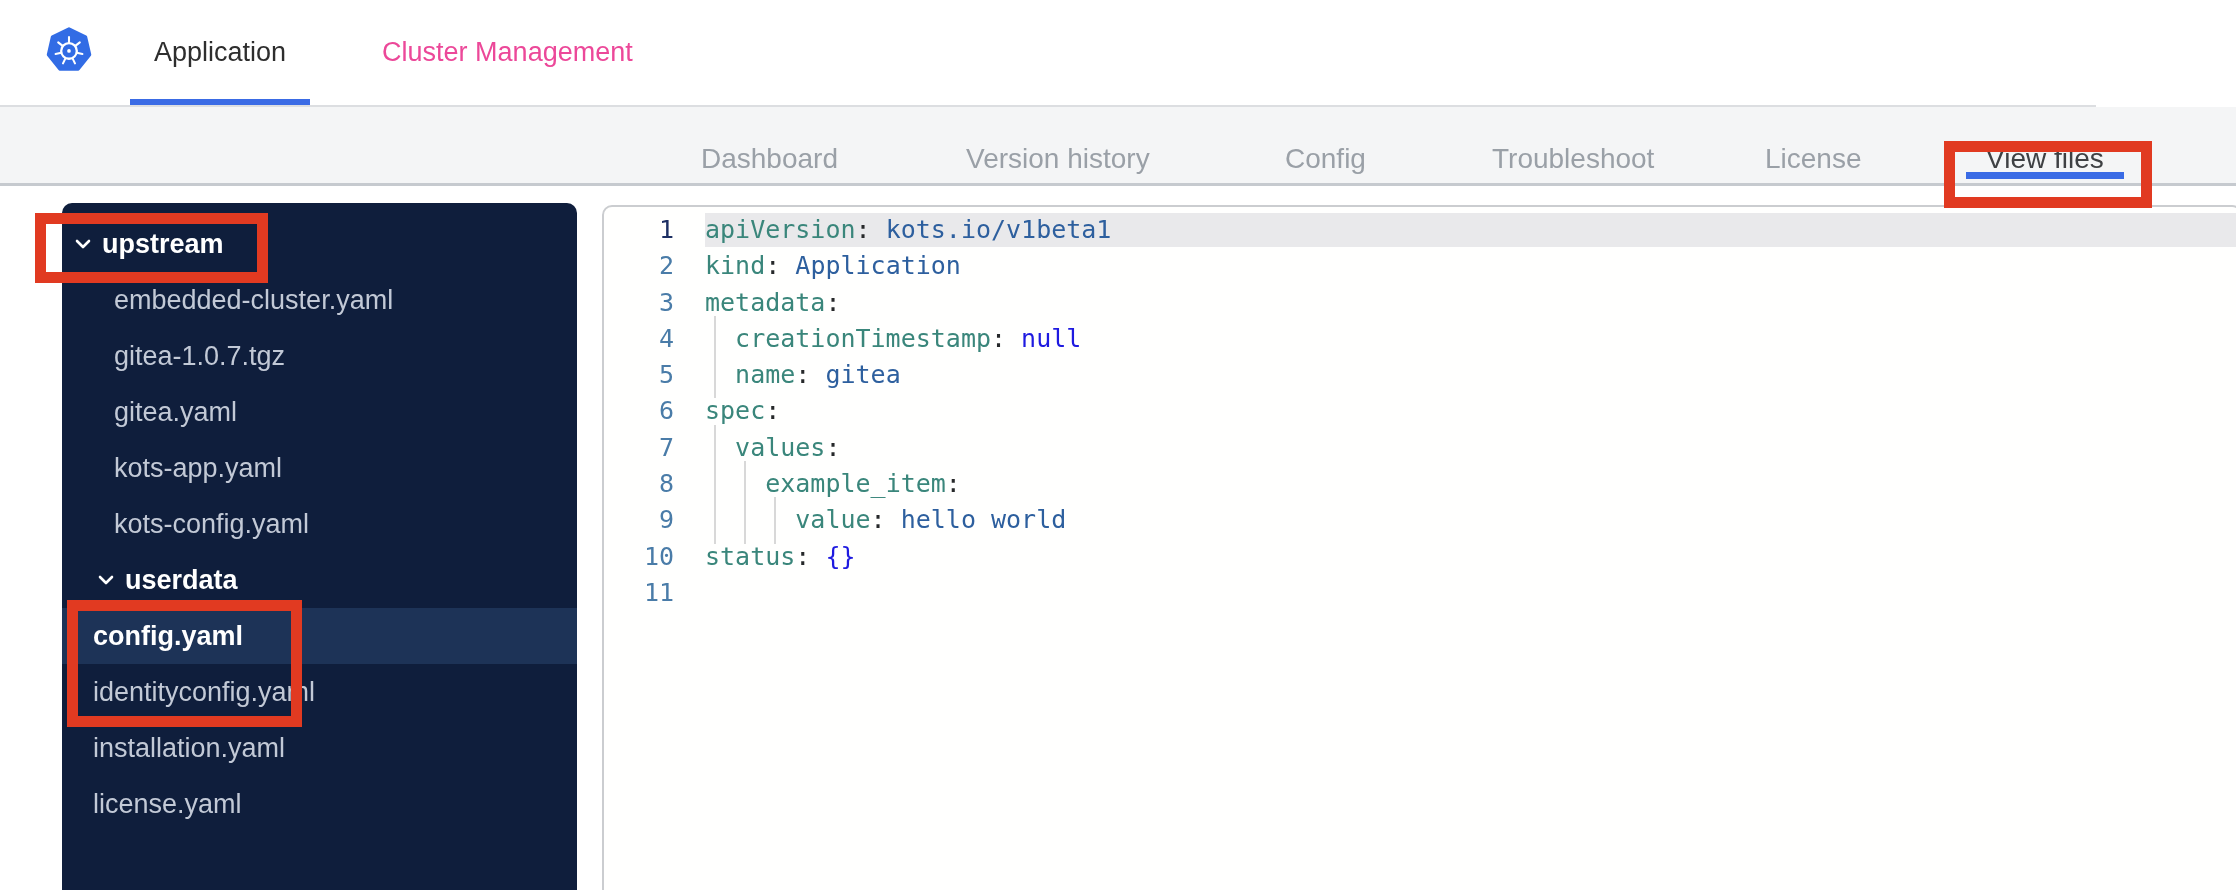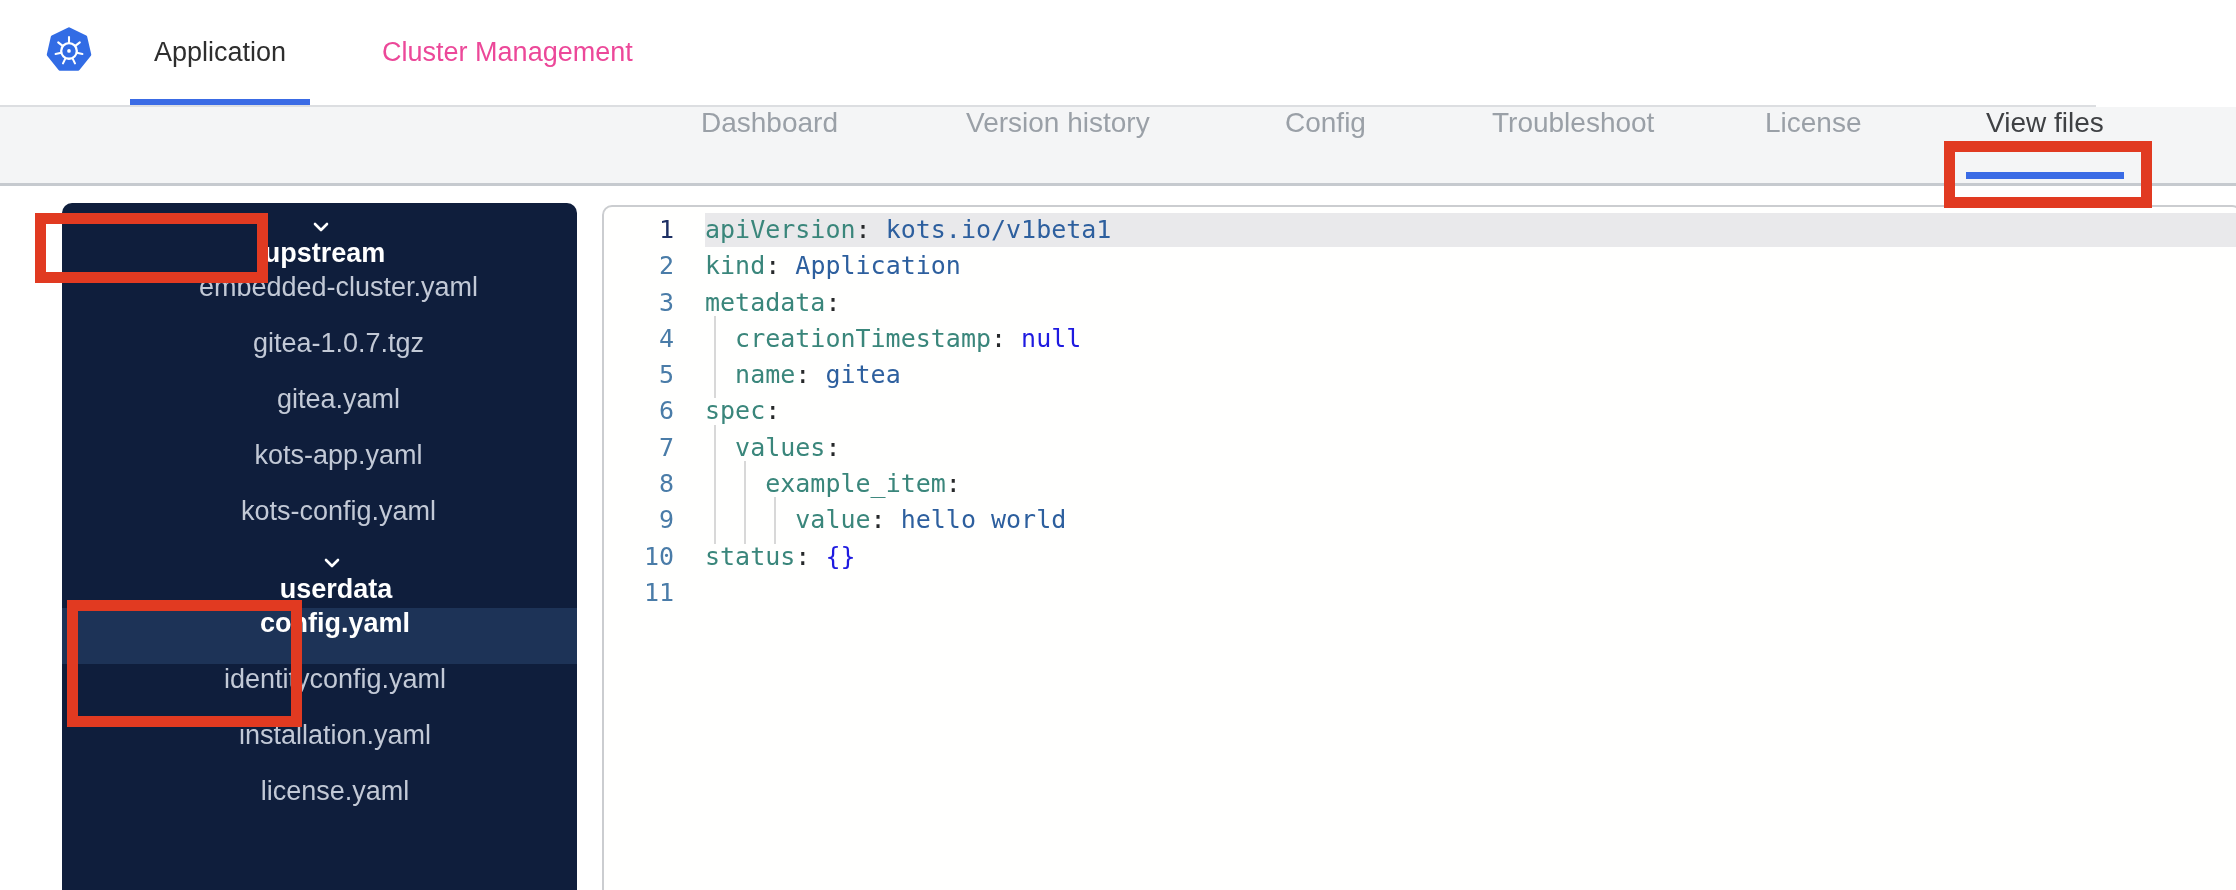--- a/index.html
+++ b/index.html
@@ -10,37 +10,37 @@
   }
   
   .header{position:absolute;left:0;top:0;width:2096px;height:105px;background:#ffffff;border-bottom:2px solid #dcdee1;}
   .logo{position:absolute;left:46px;top:27px;width:46px;height:46px;}
   .htabs{position:absolute;left:130px;top:0;height:105px;display:flex;gap:48px;}
   .htab{position:relative;height:105px;display:flex;align-items:center;padding:0 24px;font-size:27px;color:#ec4899;cursor:pointer;}
   .htab.active{color:#2e2e2e;}
   .htab.active::after{content:"";position:absolute;left:0;right:0;bottom:0;height:6px;background:#3a6be5;}
   
   .subnav{position:absolute;left:0;top:107px;width:2236px;height:76px;background:#f4f5f6;border-bottom:3px solid #c6cacf;}
-  .ntab{position:absolute;top:0;height:68px;display:flex;align-items:flex-start;font-size:28px;color:#9aa0a7;cursor:pointer;}
+  .ntab{position:absolute;top:0;height:68px;display:flex;align-items:flex-end;font-size:28px;color:#9aa0a7;cursor:pointer;}
   .ntab.active{color:#3f4144;}
   .ntab.active::after{content:"";position:absolute;left:-20px;right:-20px;bottom:-4px;height:7px;background:#3a6be5;}
   .ntab:nth-child(1){left:701px;}
   .ntab:nth-child(2){left:966px;}
   .ntab:nth-child(3){left:1285px;}
   .ntab:nth-child(4){left:1492px;}
   .ntab:nth-child(5){left:1765px;}
   .ntab:nth-child(6){left:1986px;}
   
   .sidebar{position:absolute;left:62px;top:203px;width:515px;height:687px;background:#0f1e3c;border-radius:10px 10px 0 0;padding-top:13px;box-sizing:border-box;overflow:hidden;}
-  .srow{height:56px;display:flex;align-items:center;font-size:27px;color:#c2c9d6;cursor:pointer;white-space:nowrap;flex-direction:column;}
+  .srow{height:56px;display:flex;align-items:center;font-size:27px;color:#c2c9d6;cursor:pointer;white-space:nowrap;}
   .srow .chev{width:22px;height:22px;margin-right:8px;flex:none;}
   .srow.t-folder{color:#ffffff;font-weight:700;}
   .srow.sel{background:#1d3357;color:#ffffff;font-weight:700;}
   .srow.l0.t-folder{padding-left:10px;}
-  .srow.l1.t-file{padding-left:38px;}
+  .srow.l1.t-file{padding-left:52px;}
   .srow.l1.t-folder{padding-left:33px;}
   .srow.l2.t-file{padding-left:31px;}
   
   .editor{position:absolute;left:602px;top:205px;width:1640px;height:700px;background:#fffffe;border:2px solid #cbcdd0;border-radius:10px;box-sizing:border-box;}
   .codelines{position:absolute;left:0;top:5px;right:0;font-family:"DejaVu Sans Mono", monospace;font-size:25px;}
   .cline{position:relative;height:36.3px;line-height:36.3px;display:flex;}
   .cline.sel::before{content:"";position:absolute;left:101px;right:0;top:1px;bottom:1px;background:#e9e9eb;}
   .ln{width:70px;flex:none;text-align:right;color:#4a7ca8;user-select:none;position:relative;z-index:2;}
   .ln.ln-active{color:#1d2f63;}
   .codewrap{position:relative;margin-left:31px;white-space:pre;z-index:1;}

